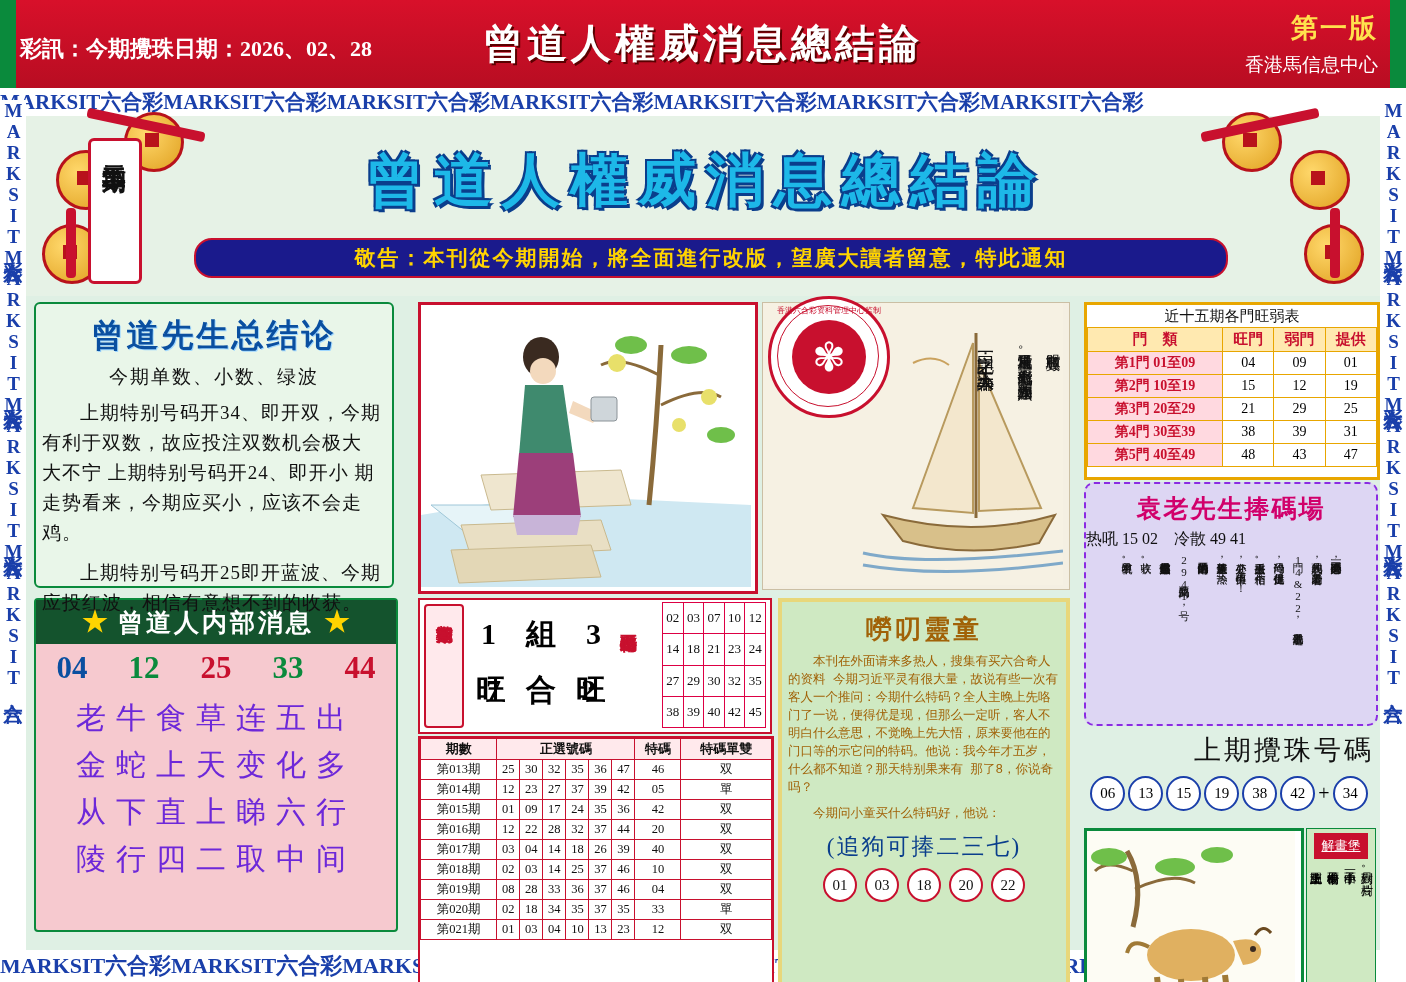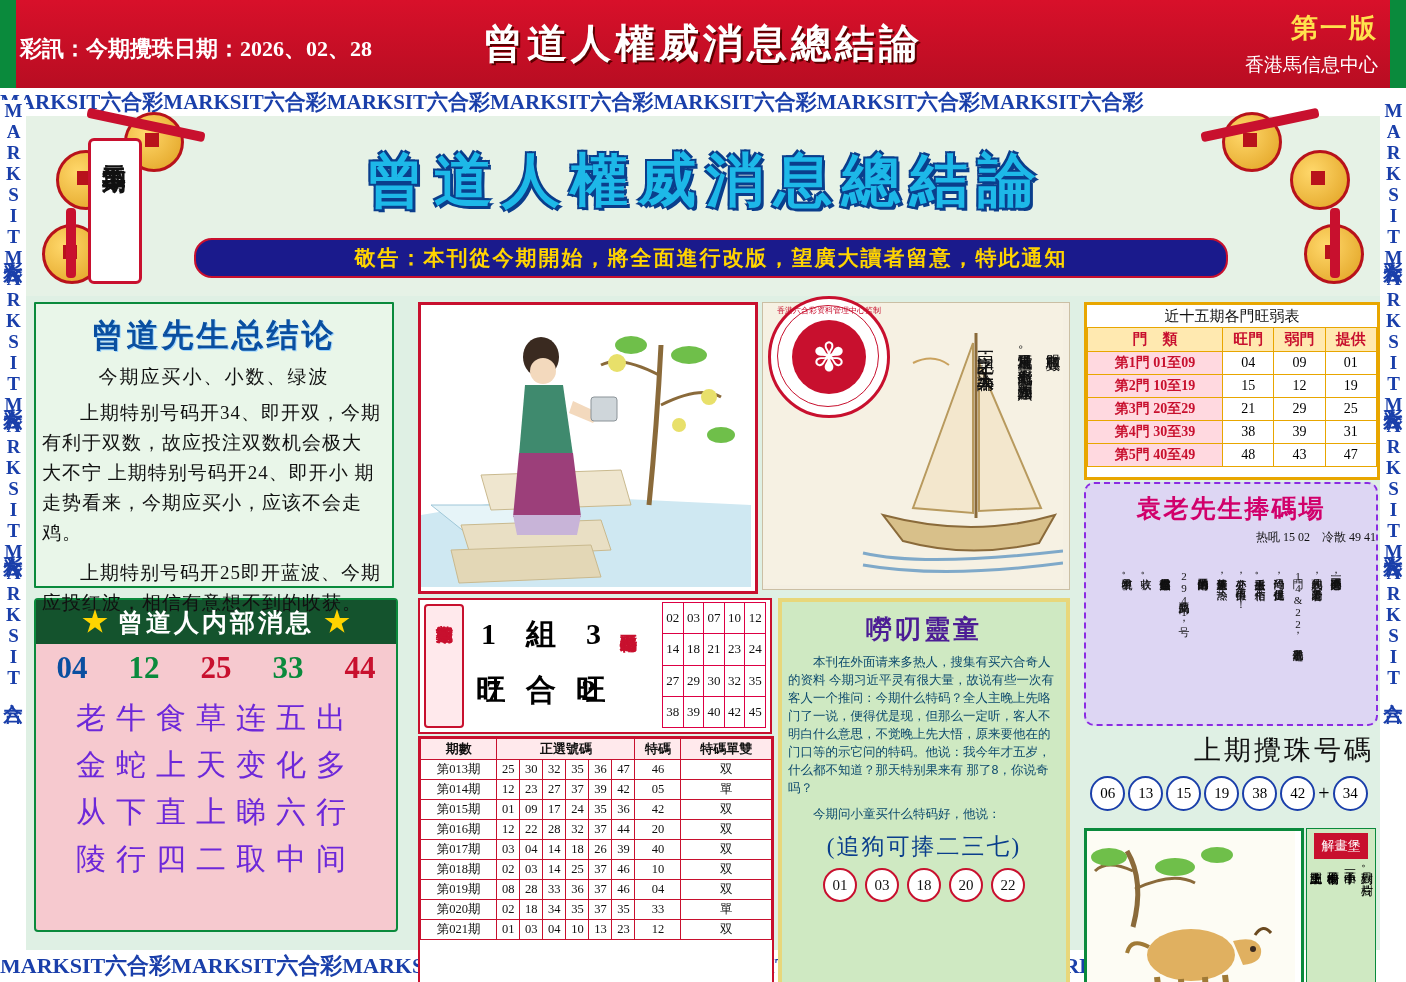--- a/index.html
+++ b/index.html
@@ -32,21 +32,21 @@
   .coin:after{content:"";position:absolute;left:18px;top:18px;width:14px;height:14px;background:#b8121b;}
   .ribbon{position:absolute;background:#c8102e;border-radius:4px;}
   .issue-box{position:absolute;left:62px;top:22px;width:48px;height:140px;border:3px solid #c8102e;border-radius:6px;background:#fff;}
   .issue-txt{writing-mode:vertical-rl;text-orientation:upright;font-family:"Liberation Serif",serif;font-weight:bold;font-size:24px;color:#111;line-height:30px;margin:8px 0 0 8px;}
   .big-title{position:absolute;left:150px;top:26px;width:1060px;text-align:center;font-family:"Liberation Serif",serif;font-weight:bold;font-size:58px;letter-spacing:10px;color:#1db8e8;text-shadow:3px 3px 0 #0a3e8c, -2px -2px 0 #0a3e8c, 2px -2px 0 #0a3e8c, -2px 2px 0 #0a3e8c;}
   .notice{position:absolute;left:168px;top:122px;width:1030px;height:36px;background:#1a1a8c;border:2px solid #c8102e;border-radius:18px;display:flex;align-items:center;justify-content:center;}
   .notice span{font-family:"Liberation Serif",serif;font-weight:bold;font-size:21px;color:#ffd400;letter-spacing:2px;}
 
   
   .lcol{position:absolute;left:8px;top:186px;width:370px;}
-  .summary{width:360px;height:286px;background:#e9f6e9;border:2px solid #0a8a3c;border-radius:1px;padding:4px 6px;box-sizing:border-box;}
+  .summary{width:360px;height:286px;background:#e9f6e9;border:2px solid #0a8a3c;border-radius:6px;padding:4px 6px;box-sizing:border-box;}
   .summary h2{margin:6px 0 2px 0;text-align:center;font-family:"Liberation Serif",serif;font-size:32px;color:#0a4fa0;letter-spacing:3px;text-shadow:1px 1px 0 #9fd7ff;}
   .summary .sub{text-align:center;font-family:"Liberation Serif",serif;font-size:19px;color:#111;margin:6px 0 8px 0;letter-spacing:2px;}
   .summary p{font-family:"Liberation Serif",serif;font-size:19px;line-height:30px;color:#111;margin:0 0 10px 0;text-indent:2em;letter-spacing:1px;}
 
   .insidebox{margin-top:10px;width:360px;height:330px;border:2px solid #0a8a3c;background:#f6c9cf;border-radius:4px;}
   .inside-head{height:44px;background:#14532d;display:flex;align-items:center;justify-content:center;gap:10px;}
   .inside-head span.t{font-family:"Liberation Serif",serif;font-size:25px;color:#fff;font-weight:bold;letter-spacing:3px;}
   .star{width:26px;height:26px;background:#ffd400;clip-path:polygon(50% 0,61% 35%,98% 35%,68% 57%,79% 91%,50% 70%,21% 91%,32% 57%,2% 35%,39% 35%);}
   .inside-nums{display:flex;justify-content:space-around;align-items:center;height:48px;}
   .inside-nums b{font-family:"Liberation Serif",serif;font-size:31px;}
@@ -77,49 +77,49 @@
   .gb-grid td{border:1px solid #d04;font-family:"Liberation Serif",serif;font-size:13px;text-align:center;color:#111;}
 
   
   .hist{position:absolute;left:392px;top:620px;width:352px;height:326px;border:2px solid #c8102e;background:#fff;}
   .hist table{border-collapse:collapse;width:100%;font-family:"Liberation Serif",serif;font-size:12.5px;}
   .hist th,.hist td{border:1px solid #c8102e;text-align:center;padding:1px 0;color:#111;}
   .hist thead th{background:#ffe9ec;font-size:13px;}
 
   
   .story{position:absolute;left:752px;top:482px;width:292px;height:464px;background:#cfe9c2;border:4px solid #e8d77a;box-sizing:border-box;padding:6px;}
-  .story h3{margin:4px 0 6px 0;text-align:center;font-family:"Liberation Serif",serif;font-size:26px;color:#4c1d95;letter-spacing:3px;}
-  .story p{font-family:Liberation Sans, sans-serif;font-size:12.5px;line-height:18px;color:#0c4a6e;margin:0 0 8px 0;text-indent:2em;}
+  .story h3{margin:4px 0 6px 0;text-align:center;font-family:"Liberation Serif",serif;font-size:26px;color:#a16207;letter-spacing:3px;}
+  .story p{font-family:Liberation Mono, monospace;font-size:12.5px;line-height:18px;color:#a16207;margin:0 0 8px 0;text-indent:2em;}
   .story .hl{text-align:center;font-family:"Liberation Serif",serif;font-size:23px;color:#0a3e8c;letter-spacing:2px;margin:4px 0;}
   .ballrow{display:flex;justify-content:center;gap:8px;margin-top:6px;}
   .ball{width:30px;height:30px;border-radius:50%;border:2px solid #c8102e;background:#fff;display:flex;align-items:center;justify-content:center;font-family:"Liberation Serif",serif;font-size:15px;color:#111;}
 
   
   .ranktable{position:absolute;left:1058px;top:186px;width:290px;height:172px;border:3px solid #e8a600;background:#fff;}
   .ranktable .cap{text-align:center;font-family:"Liberation Serif",serif;font-size:15px;color:#111;padding:2px 0 1px;}
   .ranktable table{border-collapse:collapse;width:100%;font-family:"Liberation Serif",serif;font-size:14px;}
   .ranktable th,.ranktable td{border:1px solid #e8a600;text-align:center;padding:2px 0;}
   .ranktable thead th{background:#ffe9b0;color:#c8102e;font-size:15px;}
   .ranktable td.m{background:#ffd9e0;color:#c8102e;font-weight:bold;white-space:nowrap;}
 
   .pickbox{position:absolute;left:1058px;top:366px;width:290px;height:240px;border:2px dashed #8a2be2;border-radius:10px;background:#ddd6f3;}
   .pickbox h3{margin:8px 0 4px 0;text-align:center;font-family:"Liberation Serif",serif;font-size:25px;color:#d1006b;letter-spacing:2px;}
-  .pickbox .hot{text-align:right;font-family:"Liberation Serif",serif;font-size:12px;color:#111;margin-bottom:24px;}
+  .pickbox .hot{text-align:left;font-family:"Liberation Serif",serif;font-size:16px;color:#111;margin-bottom:4px;}
   .pickbox .vwrap{display:flex;justify-content:center;gap:4px;padding:0 8px;}
   .pickbox .vwrap span{writing-mode:vertical-rl;text-orientation:upright;font-family:"Liberation Serif",serif;font-size:11px;line-height:15px;color:#111;height:140px;}
 
   .lastdraw{position:absolute;left:1058px;top:616px;width:290px;height:90px;text-align:right;}
   .lastdraw .t{font-family:"Liberation Serif",serif;font-size:27px;color:#111;letter-spacing:3px;}
   .lastdraw .balls{display:flex;justify-content:center;align-items:center;gap:3px;margin-top:8px;}
   .lastdraw .b{width:31px;height:31px;border-radius:50%;border:2px solid #1a3faa;background:#fff;display:flex;align-items:center;justify-content:center;font-family:"Liberation Serif",serif;font-size:15px;}
   .lastdraw .plus{font-size:20px;font-family:"Liberation Serif",serif;}
 
   .bullpic{position:absolute;left:1058px;top:712px;width:214px;height:232px;background:#fff;border:3px solid #0a8a3c;overflow:hidden;}
   .sidepoem{position:absolute;left:1280px;top:712px;width:68px;height:232px;background:#cfe9c2;border:1px solid #0a8a3c;}
-  .sidepoem .cap{margin:4px auto 4px;width:54px;height:26px;background:#c8102e;color:#fff;font-family:"Liberation Serif",serif;font-size:13px;text-align:center;line-height:26px;}
+  .sidepoem .cap{margin:4px auto 4px;width:54px;height:26px;background:#c8102e;color:#fff;font-family:"Liberation Serif",serif;font-size:13px;text-align:center;line-height:26px;text-decoration:underline;}
   .sidepoem .vv{display:flex;justify-content:center;gap:2px;}
   .sidepoem .vv span{writing-mode:vertical-rl;text-orientation:upright;font-family:"Liberation Serif",serif;font-size:12px;line-height:15px;height:186px;}
 
   
   svg{display:block;}
 </style>
 </head>
 <body>
 
 <div class="page">
@@ -161,21 +161,21 @@
       </div>
       <div class="big-title">曾道人權威消息總結論</div>
       <div class="notice">
         <span>敬告：本刊從今期開始，將全面進行改版，望廣大讀者留意，特此通知</span>
       </div>
     </div>
 
     <div class="lcol">
       <div class="summary">
         <h2>曾道先生总结论</h2>
-        <div class="sub">今期应买小、小数、绿波</div>
+        <div class="sub">今期单数、小数、绿波</div>
         <p>上期特别号码开34、即开双，今期有利于双数，故应投注双数机会极大 大不宁 上期特别号码开24、即开小 期走势看来，今期应买小，应该不会走鸡。</p>
         <p>上期特别号码开25即开蓝波、今期应投红波，相信有意想不到的收获。</p>
       </div>
 
       <div class="insidebox">
         <div class="inside-head">
           <div class="star"></div>
           <span class="t">曾道人内部消息</span>
           <div class="star"></div>
         </div>

